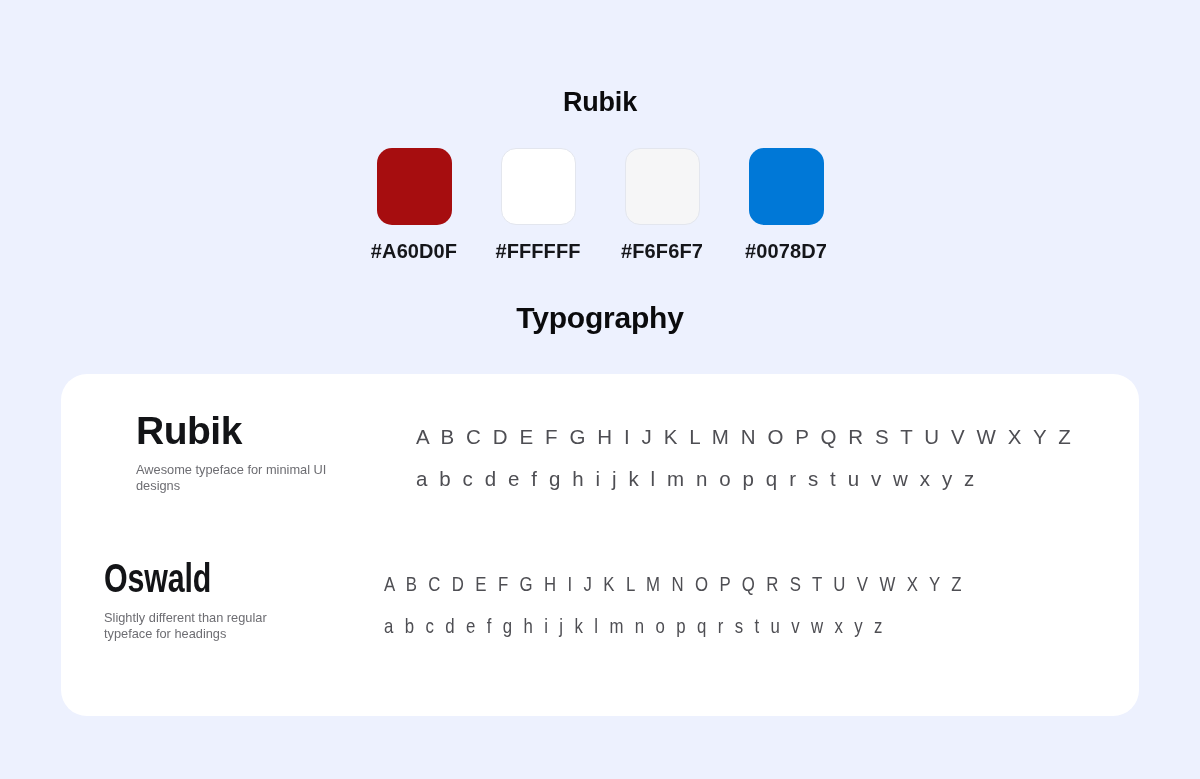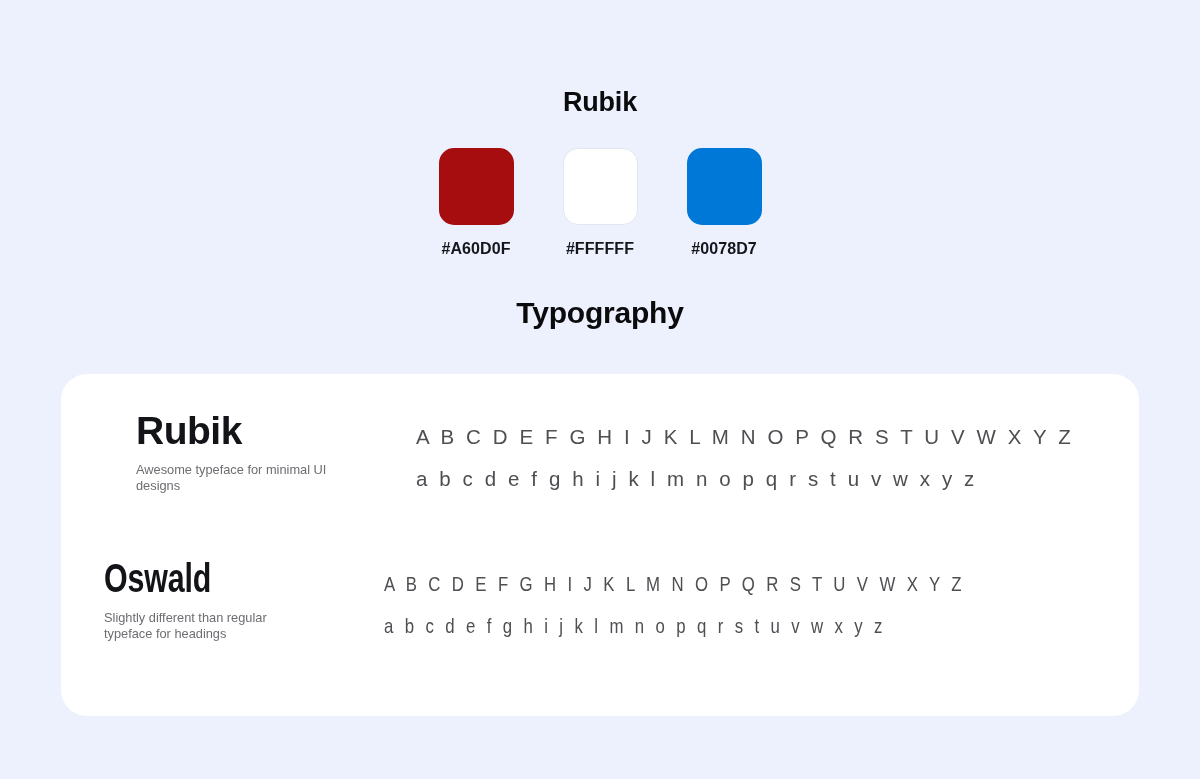--- a/index.html
+++ b/index.html
@@ -49,21 +49,21 @@
     align-items: center;
   }
   .swatch-chip {
     width: 75px;
     height: 77px;
     border-radius: 15px;
     box-sizing: border-box;
   }
   .swatch-label {
     margin-top: 15px;
-    font-size: 16px;
+    font-size: 20px;
     font-weight: bold;
     color: #15161a;
     white-space: nowrap;
     letter-spacing: 0.1px;
   }
 
   
   .type-card {
     position: absolute;
     left: 61px;
@@ -149,20 +149,24 @@
     <div class="swatch-label">#A60D0F</div>
   </div>
 
 
   <div class="swatch-item">
     <div class="swatch-chip" id="chip-2" style="background: rgb(255, 255, 255); border: 1px solid rgb(227, 230, 238);"></div>
     <div class="swatch-label">#FFFFFF</div>
   </div>
 
 
+  <div class="swatch-item">
+    <div class="swatch-chip" id="chip-4" style="background: rgb(246, 246, 247); border: 1px solid rgb(227, 230, 238);"></div>
+    <div class="swatch-label">#F6F6F7</div>
+  </div>
 
   <div class="swatch-item">
     <div class="swatch-chip" id="chip-5" style="background: rgb(0, 120, 215);"></div>
     <div class="swatch-label">#0078D7</div>
   </div>
 
 
 </div>
 
 <h2 class="section-title" id="typography-title">Typography</h2>

